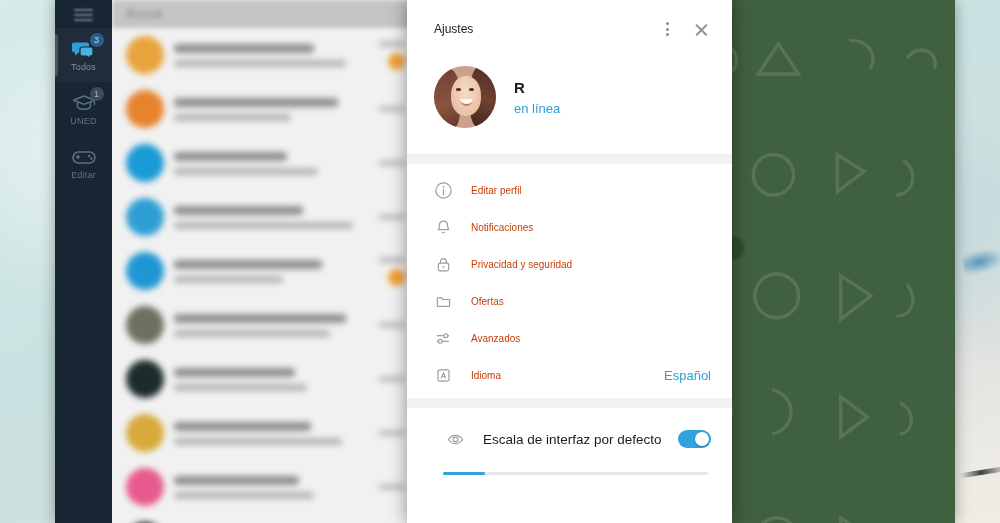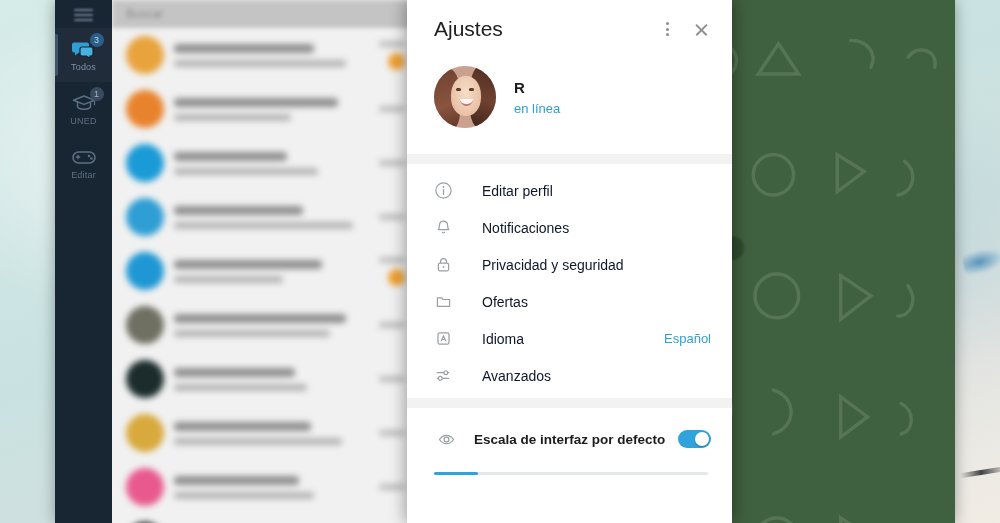--- a/index.html
+++ b/index.html
@@ -131,21 +131,21 @@
   #settings-dialog {
     position: absolute; left: 352px; top: 0; width: 325px; height: 523px;
     background: #ffffff; overflow: hidden;
     box-shadow: -3px 0 16px rgba(0,0,0,.22), 3px 0 16px rgba(0,0,0,.22);
     display: flex; flex-direction: column;
   }
   .dlg-header {
     height: 58px; display: flex; align-items: center;
     padding: 0 14px 0 27px; flex: 0 0 58px;
   }
-  .dlg-title { font-size: 21px; color: #202020; flex: 1; }
+  .dlg-title { font-size: 12px; color: #202020; flex: 1; }
   .hdr-btn {
     width: 34px; height: 34px; border-radius: 50%;
     display: flex; align-items: center; justify-content: center;
     cursor: pointer;
   }
   .kebab i {
     display: block; width: 3px; height: 3px; border-radius: 50%;
     background: #8d8d8d; margin: 2.2px 0;
   }
   .xmark { position: relative; width: 15px; height: 15px; }
@@ -199,24 +199,24 @@
   .menu-list { padding: 8px 0 4px 0; }
   .menu-item {
     display: flex; align-items: center;
     height: 37px; padding: 0 21px 0 24px; cursor: pointer;
   }
   .menu-icon {
     width: 24px; flex: 0 0 24px; display: flex;
     align-items: center; justify-content: center; margin-right: 16px;
   }
   .menu-icon svg { width: 19px; height: 19px; display: block; }
-  .menu-label { font-size: 14px; color: #0f172a; flex: 1; margin-left: 11px; }
+  .menu-label { font-size: 10px; color: #c2410c; flex: 1; }
   .menu-value { font-size: 13px; }
 
-  .scale-section { padding: 14px 0 0 3px; font-weight: bold; }
+  .scale-section { padding: 14px 0 0 12px; }
   .scale-head {
     display: flex; align-items: center;
     height: 34px; padding: 0 21px 0 24px;
   }
   .scale-label { font-size: 13.5px; color: #1c1c1c; flex: 1; }
   .toggle {
     width: 33px; height: 18px; border-radius: 9px; position: relative;
     cursor: pointer; flex: 0 0 33px;
   }
   .toggle .knob {
@@ -523,38 +523,38 @@
           <svg viewBox="0 0 20 20">
               <path d="M3.6 6.2h4.6l1.4 1.7h6.8v7.3H3.6z" fill="none" stroke="#9aa0a4" stroke-width="1.3" stroke-linejoin="round"></path>
             </svg>
         </span>
         <span class="menu-label">Ofertas</span>
       </div>
 
       <div class="menu-item">
         <span class="menu-icon">
           <svg viewBox="0 0 20 20">
-              <rect x="4.2" y="4.2" width="11.6" height="11.6" rx="1.6" fill="none" stroke="#9aa0a4" stroke-width="1.3"></rect>
-              <path d="M7.6 12.6L10 7.2l2.4 5.4M8.5 11h3" stroke="#9aa0a4" stroke-width="1.15" fill="none" stroke-linecap="round"></path>
-            </svg>
-        </span>
-        <span class="menu-label">Idioma</span>
-        <span class="menu-value" style="color: rgb(47, 159, 208);">Español</span>
-      </div>
-
-      <div class="menu-item">
-        <span class="menu-icon">
-          <svg viewBox="0 0 20 20">
               <path d="M3.4 7h12M3.4 13h12" stroke="#9aa0a4" stroke-width="1.3" stroke-linecap="round"></path>
               <circle cx="12.4" cy="7" r="2" fill="#fff" stroke="#9aa0a4" stroke-width="1.3"></circle>
               <circle cx="6.6" cy="13" r="2" fill="#fff" stroke="#9aa0a4" stroke-width="1.3"></circle>
             </svg>
         </span>
         <span class="menu-label">Avanzados</span>
       </div>
+
+      <div class="menu-item">
+        <span class="menu-icon">
+          <svg viewBox="0 0 20 20">
+              <rect x="4.2" y="4.2" width="11.6" height="11.6" rx="1.6" fill="none" stroke="#9aa0a4" stroke-width="1.3"></rect>
+              <path d="M7.6 12.6L10 7.2l2.4 5.4M8.5 11h3" stroke="#9aa0a4" stroke-width="1.15" fill="none" stroke-linecap="round"></path>
+            </svg>
+        </span>
+        <span class="menu-label">Idioma</span>
+        <span class="menu-value" style="color: rgb(47, 159, 208);">Español</span>
+      </div>
     </div>
 
     <div class="divider"></div>
 
     <div class="scale-section">
       <div class="scale-head">
         <span class="menu-icon">
           <svg viewBox="0 0 20 20">
               <path d="M2.6 10S5.6 5.6 10 5.6 17.4 10 17.4 10 14.4 14.4 10 14.4 2.6 10 2.6 10z" fill="none" stroke="#9aa0a4" stroke-width="1.3"></path>
               <circle cx="10" cy="10" r="2.5" fill="none" stroke="#9aa0a4" stroke-width="1.3"></circle>

